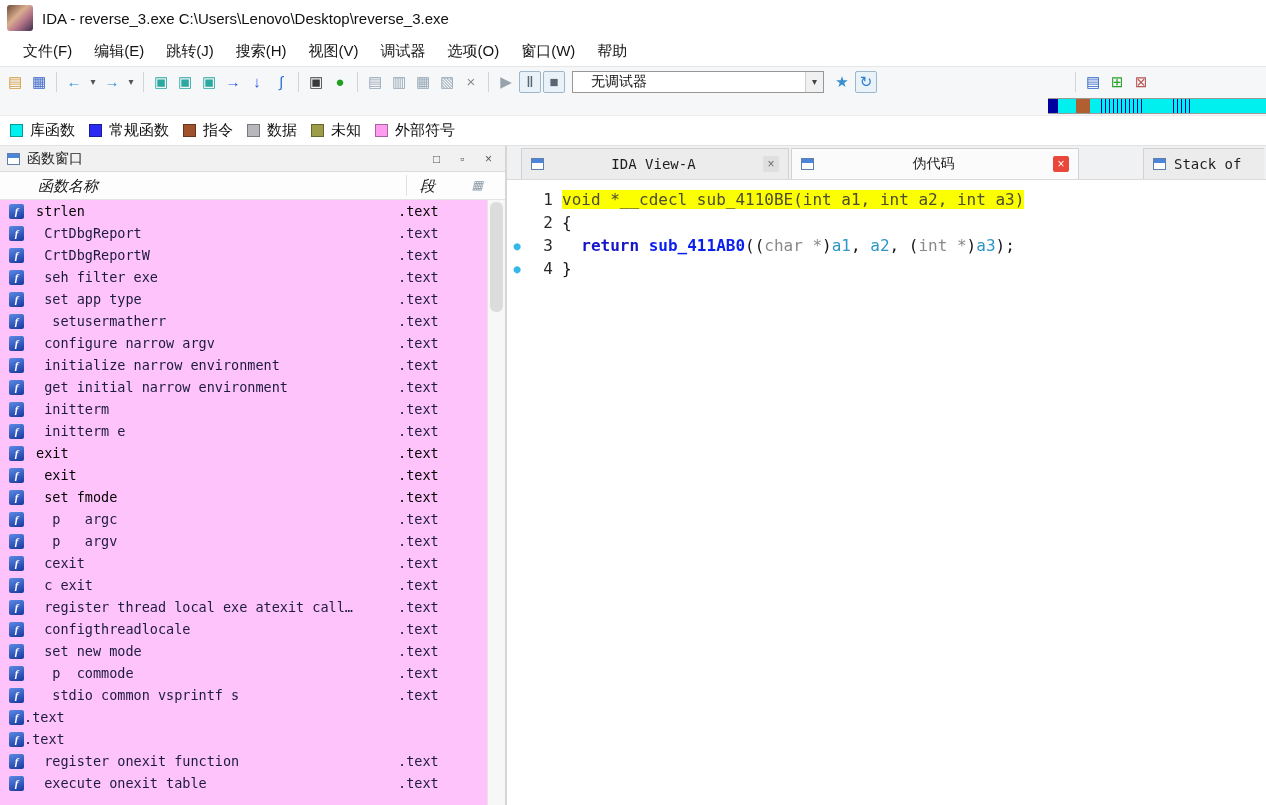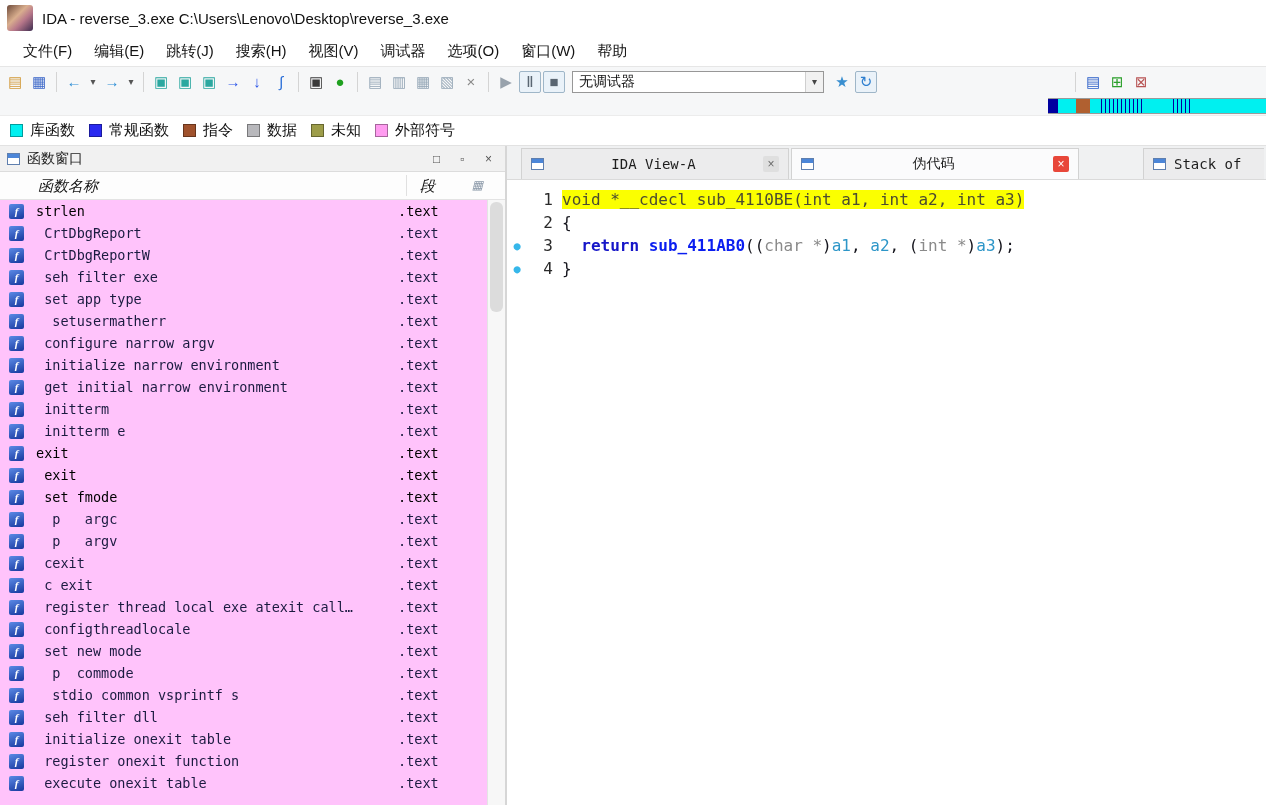--- a/index.html
+++ b/index.html
@@ -17,21 +17,21 @@
   .menubar { height:30px; display:flex; align-items:center; padding-left:12px; background:#fff; flex:none; }
   .menu-item { padding:4px 11px; font-size:15px; color:#141414; cursor:default; }
 
   
   .toolbar { height:30px; background:#f6f7f8; border-top:1px solid #e6e6e6; display:flex; align-items:center; padding-left:4px; gap:2px; flex:none; }
   .tbi { width:22px; height:22px; display:flex; align-items:center; justify-content:center; font-size:15px; flex:none; }
   .tbi.narrow { width:12px; font-size:10px; }
   .tbi.boxed { border:1px solid #9fb6c8; background:#eaf2f9; border-radius:2px; }
   .tb-sep { width:1px; height:20px; background:#d4d4d4; margin:0 4px; flex:none; }
   .tb-space { height:1px; flex:none; }
-  .tb-combo { width:252px; height:22px; border:1px solid #979797; background:#fff; display:flex; align-items:stretch; margin:0 5px; flex:none; }
+  .tb-combo { width:252px; height:22px; border:1px solid #979797; background:#fff; display:flex; align-items:stretch; margin:0 5px; flex:none;padding-left:12px; }
   .combo-text { flex:1; display:flex; align-items:center; padding-left:6px; font-size:14px; color:#111; }
   .combo-btn { width:18px; display:flex; align-items:center; justify-content:center; border-left:1px solid #cfcfcf; background:#f1f1f1; font-size:10px; color:#444; }
 
   
   .navrow { height:20px; background:#f6f7f8; border-bottom:1px solid #ececec; display:flex; justify-content:flex-end; align-items:center; flex:none; }
   #navband { display:flex; height:16px; margin-right:0; border-top:1px solid #9a9a9a; border-bottom:1px solid #9a9a9a; }
   .nb-seg { height:100%; }
   .nb-striped { background:repeating-linear-gradient(90deg,#00f0f0 0 3px,#0000a0 3px 4px); }
 
   
@@ -328,26 +328,24 @@
               <span class="fname">__p__commode</span>
               <span class="fseg">.text</span>
             </div>
             <div class="frow">
               <span class="ficon">f</span>
               <span class="fname">__stdio_common_vsprintf_s</span>
               <span class="fseg">.text</span>
             </div>
             <div class="frow">
               <span class="ficon">f</span>
-              <span class="fname">_seh_filter_dll</span>
-              <span class="fseg">.text</span>
-            </div>
-            <div class="frow">
-              <span class="ficon">f</span>
-              <span class="fname">_initialize_onexit_table</span>
+              <span class="fseg">.text</span>
+            </div>
+            <div class="frow">
+              <span class="ficon">f</span>
               <span class="fseg">.text</span>
             </div>
             <div class="frow">
               <span class="ficon">f</span>
               <span class="fname">_register_onexit_function</span>
               <span class="fseg">.text</span>
             </div>
             <div class="frow">
               <span class="ficon">f</span>
               <span class="fname">_execute_onexit_table</span>

